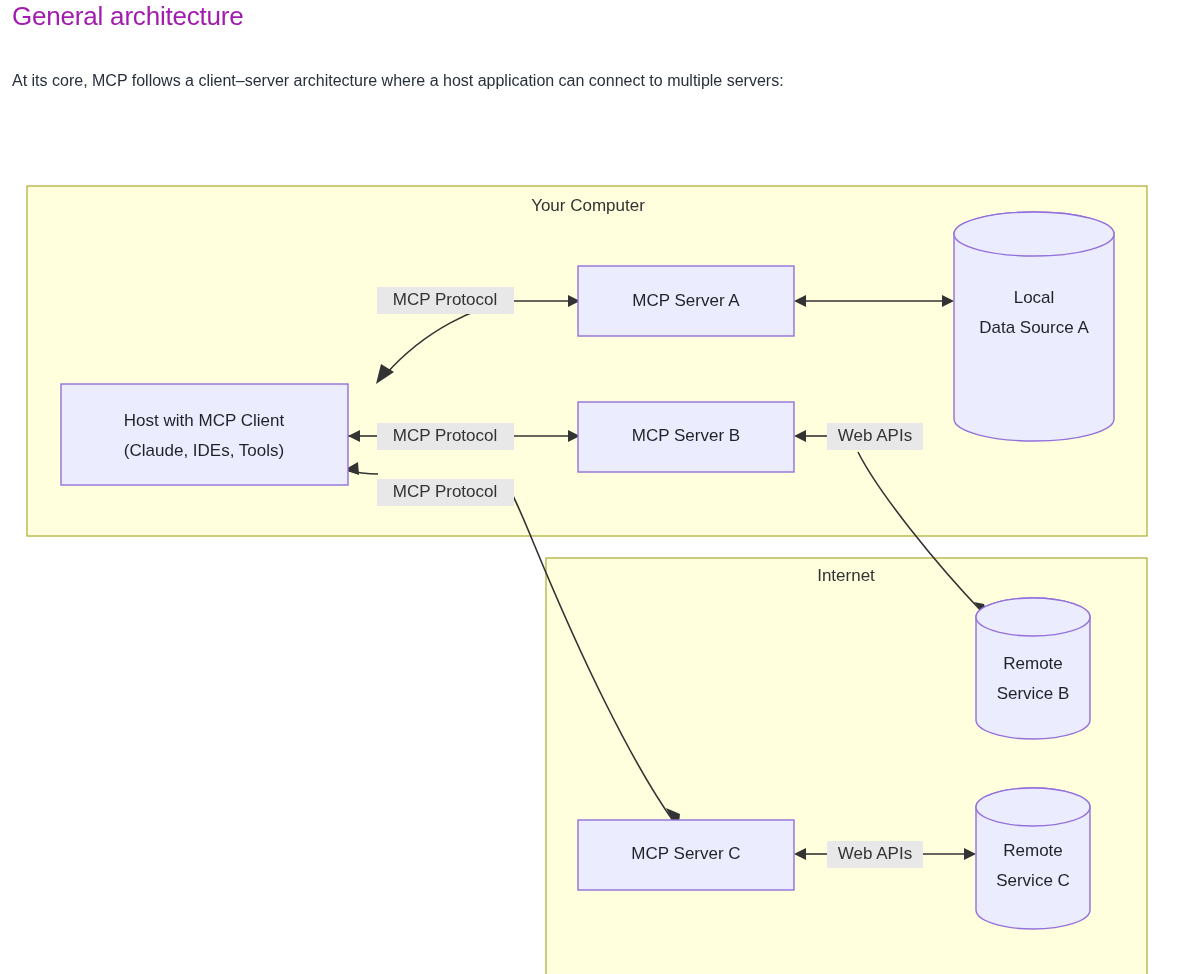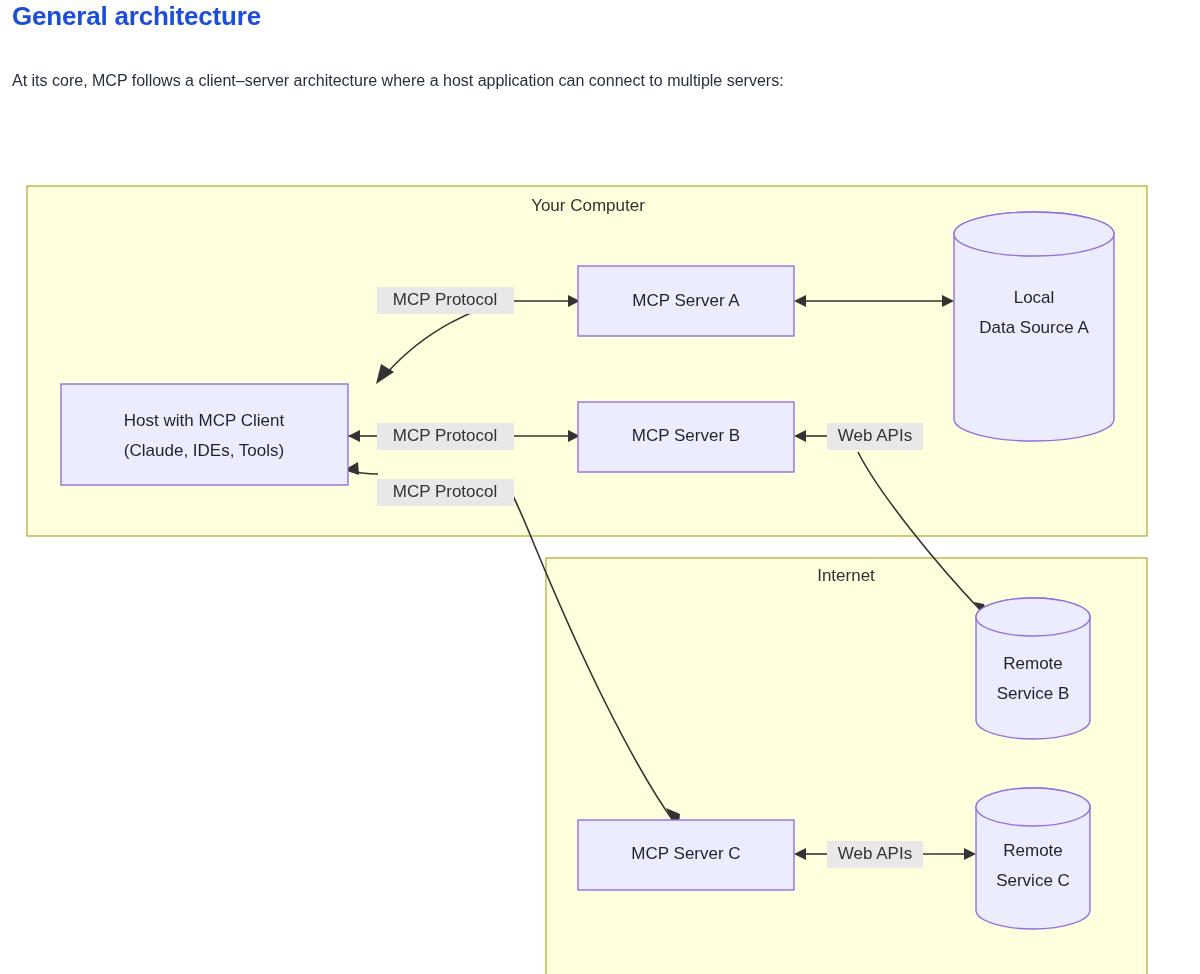--- a/index.html
+++ b/index.html
@@ -15,22 +15,22 @@
     background: #ffffff;
     overflow: hidden;
   }
 
   
   .page-title {
     position: absolute;
     left: 12px;
     top: 0px;
     font-size: 26px;
-    font-weight: 700;
-    color: #1d4ed8;
+    font-weight: 400;
+    color: #a21caf;
     letter-spacing: -0.2px;
     line-height: 32px;
   }
   .intro {
     position: absolute;
     left: 12px;
     top: 60px;
     width: 1120px;
     font-size: 16px;
     line-height: 41px;

